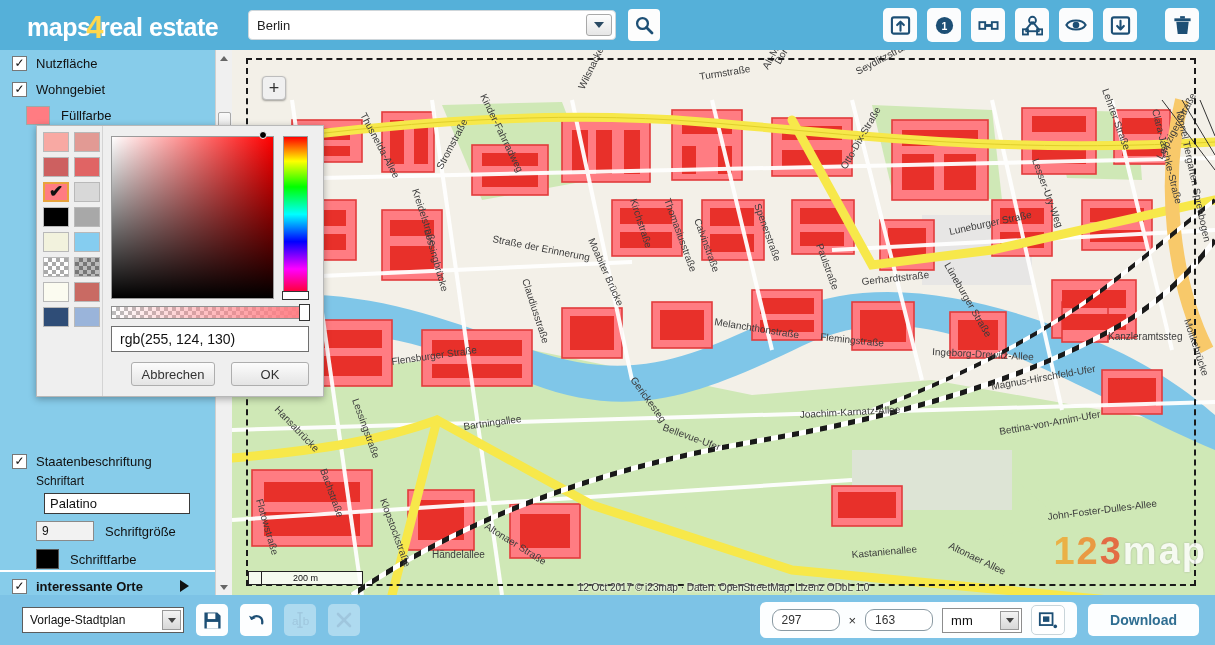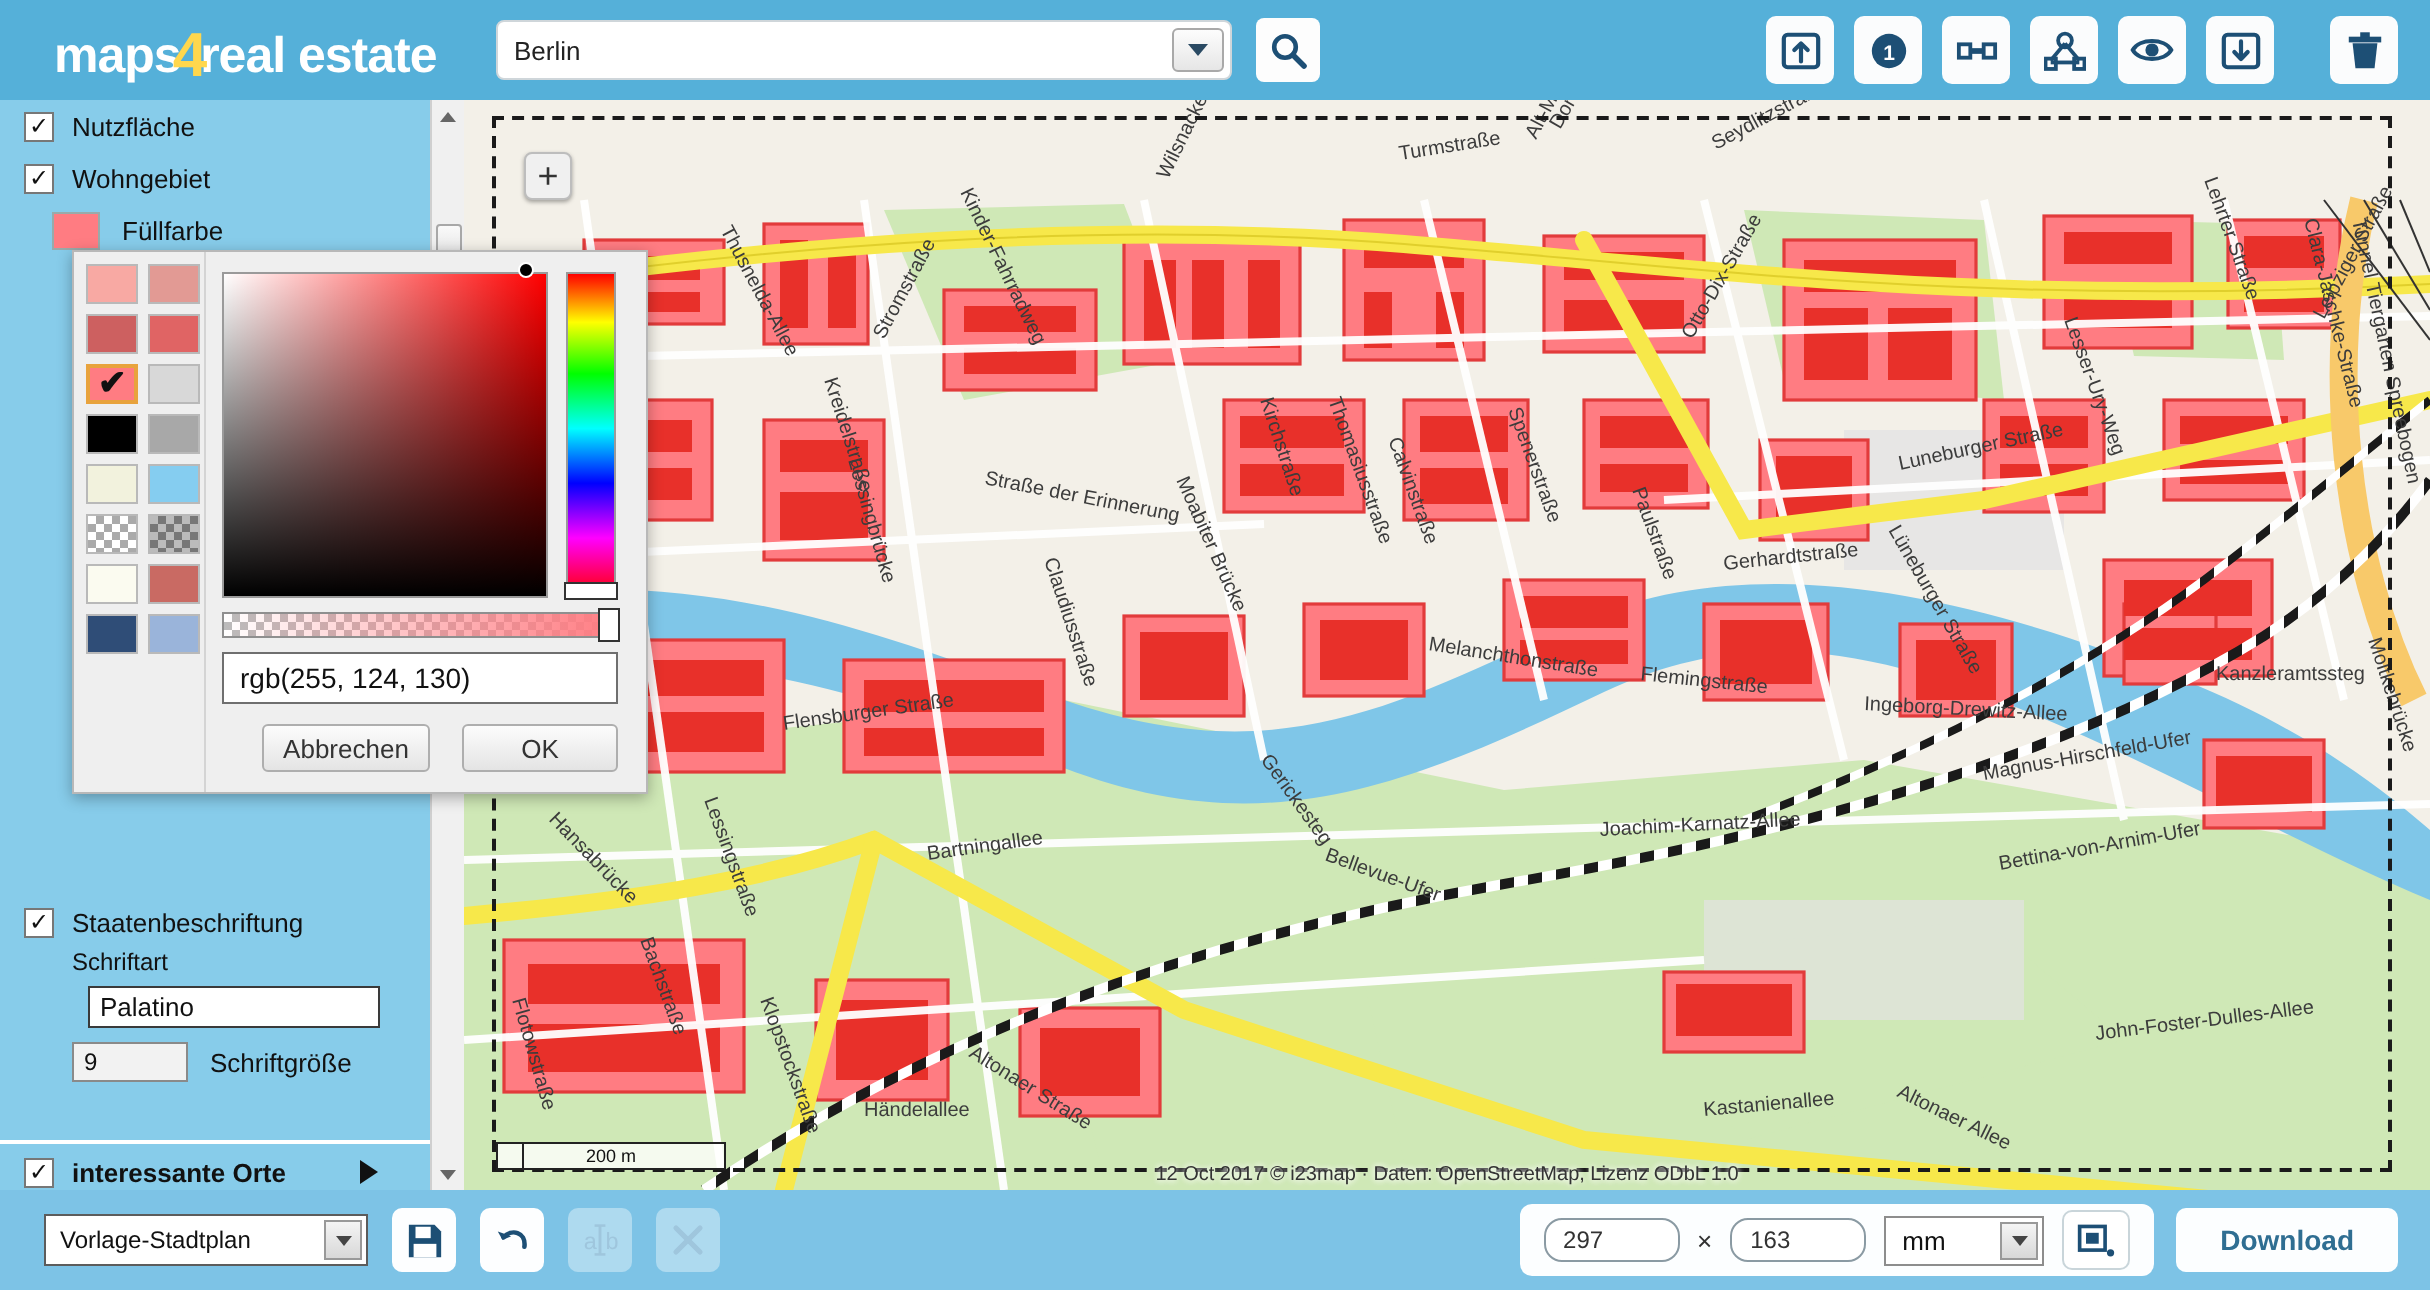--- a/index.html
+++ b/index.html
@@ -623,20 +623,23 @@
 
     <div id="zoom-plus">+</div>
 
     <div id="scalebar">
       <div class="tick"></div>
       <span>200 m</span>
     </div>
 
     <div id="attribution">12 Oct 2017 © i23map · Daten: OpenStreetMap, Lizenz ODbL 1.0</div>
 
+    <div id="watermark">
+      <span class="n1">1</span><span class="n2">2</span><span class="n3">3</span><span class="mp">map</span>
+    </div>
   </div>
 
   <div id="sidebar">
 
     <div class="layer-row">
       <div class="chk">✓</div>
       <div class="layer-label">Nutzfläche</div>
     </div>
 
     <div class="layer-row">
@@ -652,20 +655,24 @@
     <div id="font-section">
       <div class="layer-row">
         <div class="chk">✓</div>
         <div class="layer-label">Staatenbeschriftung</div>
       </div>
       <div class="sec-label">Schriftart</div>
       <input id="font-name-input" value="Palatino" style="">
       <div id="font-size-row">
         <input id="font-size-input" value="9" style="">
         <div class="sub-label">Schriftgröße</div>
+      </div>
+      <div id="font-color-row">
+        <div id="font-color-swatch" style="background: rgb(0, 0, 0);"></div>
+        <div class="sub-label">Schriftfarbe</div>
       </div>
     </div>
 
     <div style="position:absolute;left:0;top:520px;width:215px;">
       <div class="group-row">
         <div class="chk">✓</div>
         <div class="layer-label bold">interessante Orte</div>
         <div class="group-arrow"></div>
       </div>
 

